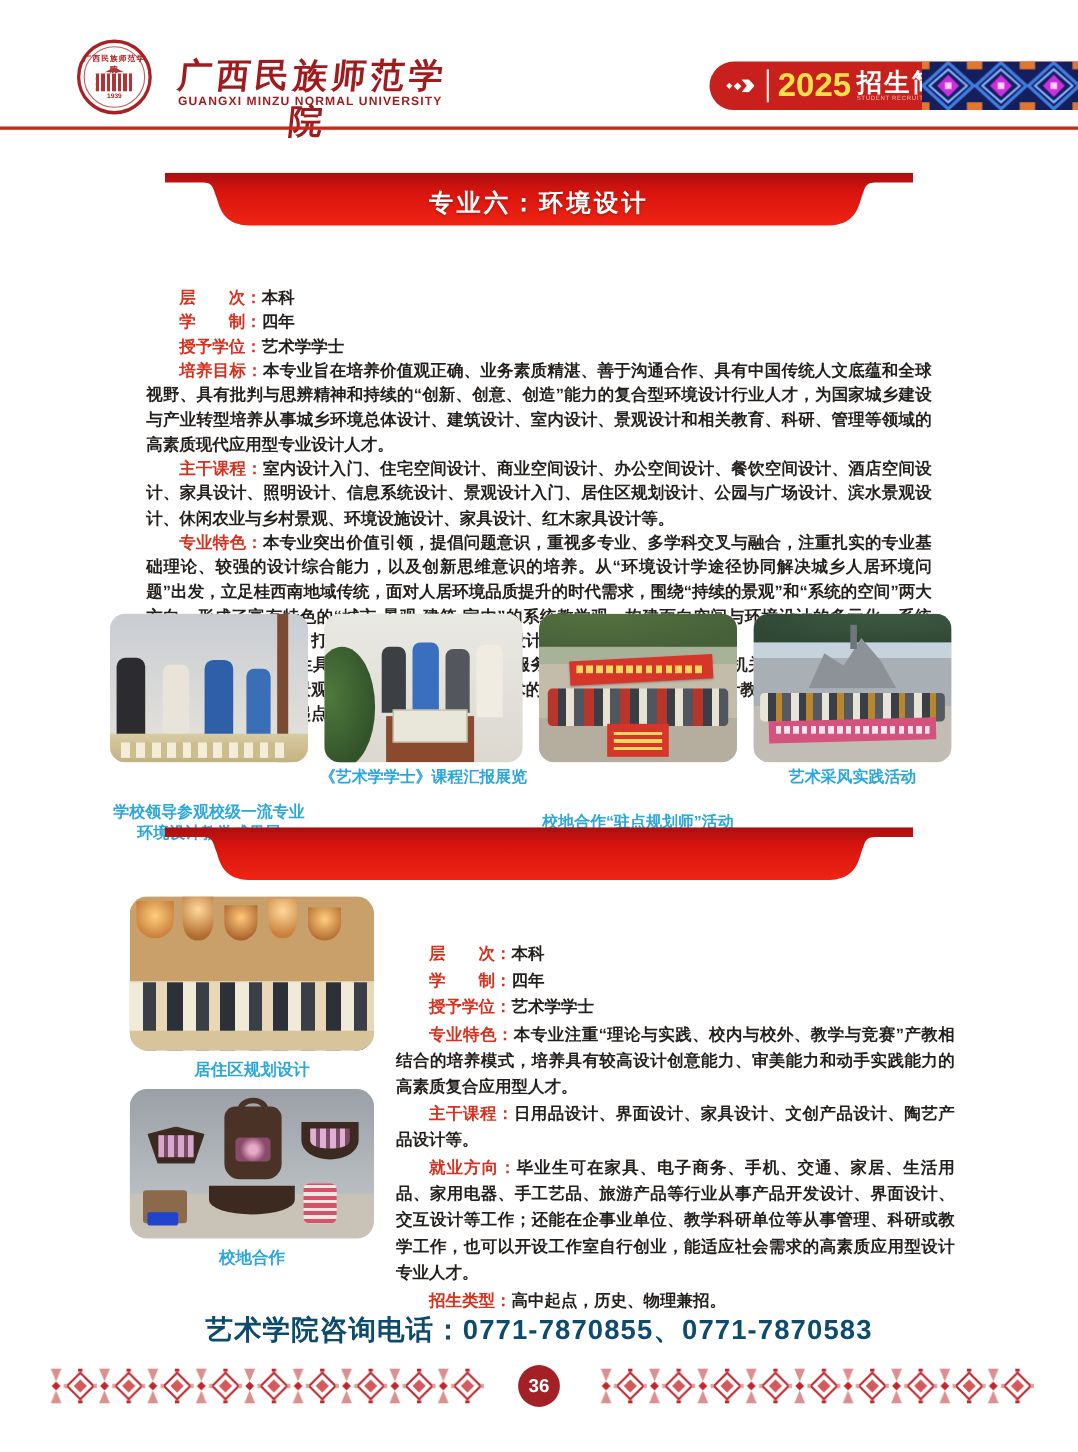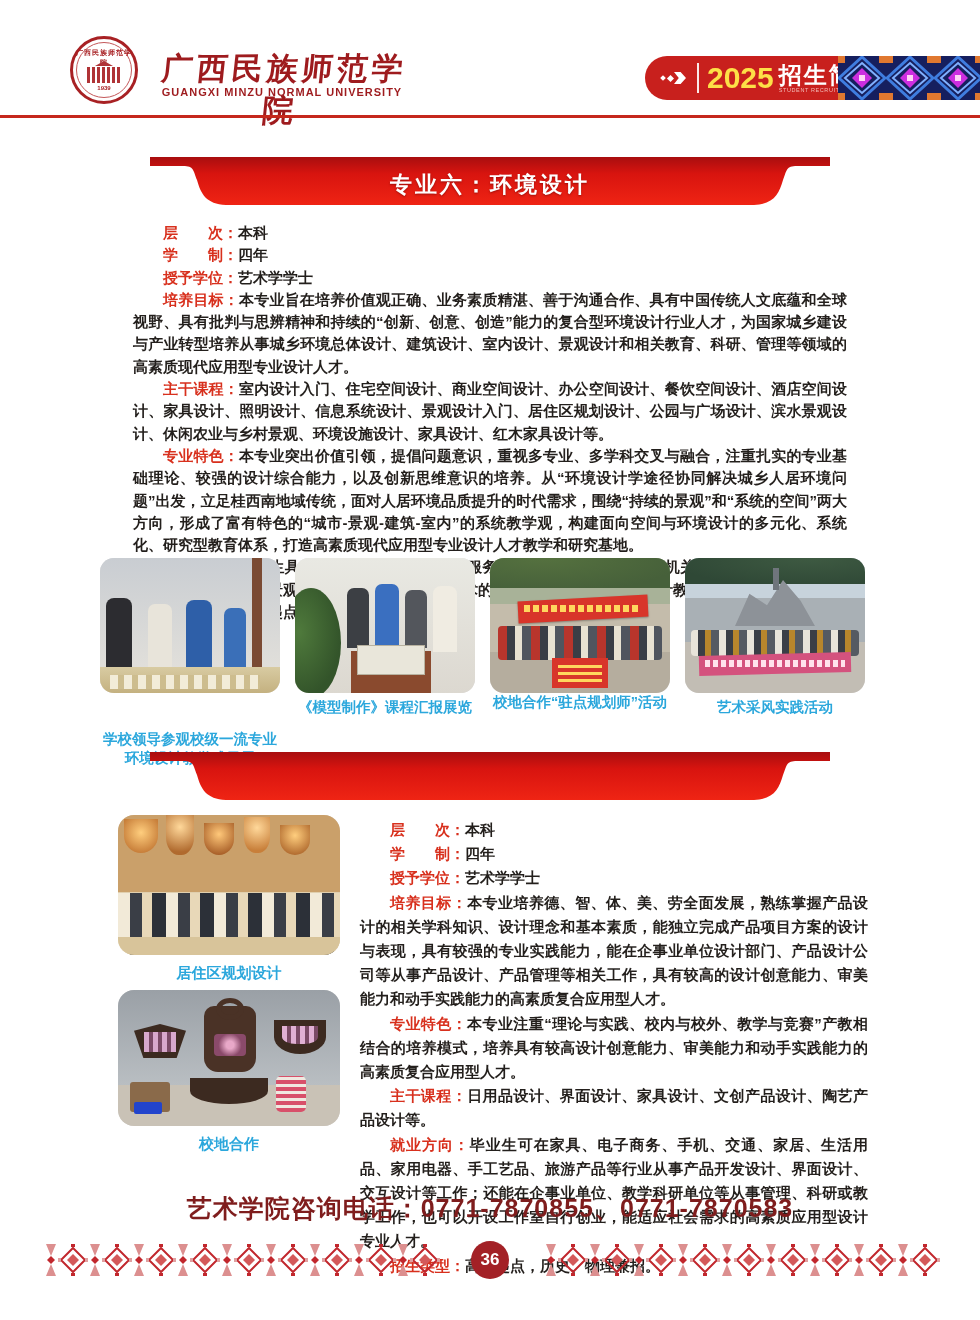--- a/index.html
+++ b/index.html
@@ -54,35 +54,35 @@
   
   .ribbon { position:absolute; left:150px; width:680px; height:50px; }
   .ribbon svg { position:absolute; inset:0; }
   .ribbon .rtitle {
     position:absolute; left:0; right:0; top:13px; text-align:center;
     color:#fff; font-size:22px; font-weight:bold; letter-spacing:3px;
     text-shadow:0 1px 2px rgba(90,0,0,.5);
   }
 
   
-  .tblock { position:absolute; text-align:justify; }
+  .tblock { position:absolute; text-align:justify;margin-top:38px; }
   .tblock p { text-indent:2em; font-weight:600; }
   .tblock .lbl { color:#d8301d; font-weight:bold; }
   .tb6 { left:133px; top:222px; width:714px; font-size:15px; line-height:22.3px; }
   .tb7 { left:360px; top:818px; width:508px; font-size:15px; line-height:24.2px; }
 
   
   .photo { position:absolute; border-radius:14px; overflow:hidden; background:#ddd; }
   .photo > div { position:absolute; }
   .cap { position:absolute; text-align:center; color:#2ba7dc; font-weight:bold; font-size:14.5px; line-height:19px; }
 
   
   .phone {
     position:absolute; left:0; top:1192px; width:980px; text-align:center;
-    color:#7f1d1d; font-size:25px; font-weight:bold; letter-spacing:1px;
+    color:#0c4a6e; font-size:25px; font-weight:bold; letter-spacing:1px;
   }
   .fband { position:absolute; top:1244px; width:395px; height:32px; }
   .fband.left { left:45px; } .fband.right { right:40px; }
   .pagenum {
     position:absolute; left:471px; top:1241px; width:38px; height:38px;
     background:#a32126; border-radius:50%; color:#fff; font-weight:bold;
     font-size:17px; display:flex; align-items:center; justify-content:center;
   }
 </style>
 </head>
@@ -193,22 +193,22 @@
   <div style="left:88px;top:10px;width:6px;height:22px;background:#6f757c;"></div>
   <div style="left:6px;top:72px;width:168px;height:26px;background:repeating-linear-gradient(90deg,#e8e4da 0 7px,#3a3e46 7px 14px,#b8862c 14px 20px,#555a62 20px 28px);border-radius:4px;"></div>
   <div style="left:14px;top:96px;width:152px;height:20px;background:#d4527e;transform:rotate(-1.5deg);"></div>
   <div style="left:20px;top:102px;width:140px;height:7px;background:repeating-linear-gradient(90deg,#ffe2ec 0 5px,#d4527e 5px 8px);"></div>
 </div>
 
 <div class="cap" style="left:100px;top:698px;width:180px;margin-top:32px;">
   <div>学校领导参观校级一流专业</div>
   <div>环境设计教学成果展</div>
 </div>
-<div class="cap" style="left:285px;top:698px;width:200px;">《模型制作》课程汇报展览</div>
-<div class="cap" style="left:480px;top:693px;width:200px;">校地合作“驻点规划师”活动</div>
+<div class="cap" style="left:285px;top:698px;width:200px;">《艺术学学士》课程汇报展览</div>
+<div class="cap" style="left:480px;top:739px;width:200px;">校地合作“驻点规划师”活动</div>
 <div class="cap" style="left:685px;top:698px;width:180px;">艺术采风实践活动</div>
 
 <div class="ribbon" style="top:752px;">
   <svg viewBox="0 0 680 50" width="680" height="50">
     <defs>
       <linearGradient id="rg2" x1="0" y1="0" x2="0" y2="1">
         <stop offset="0" stop-color="#a80e0f"></stop>
           <stop offset="0.35" stop-color="#d8140f"></stop>
           <stop offset="1" stop-color="#ef2414"></stop>
       </linearGradient>
@@ -242,21 +242,20 @@
   <div style="left:158px;top:86px;width:30px;height:36px;background:repeating-linear-gradient(0deg,#d8506a 0 4px,#f0e8e0 4px 7px);border-radius:5px;"></div>
   <div style="left:12px;top:92px;width:40px;height:30px;background:#8a6a4a;border-radius:3px;"></div>
   <div style="left:16px;top:112px;width:28px;height:12px;background:#2244cc;border-radius:2px;"></div>
 </div>
 <div class="cap" style="left:118px;top:1134px;width:222px;font-size:15px;">校地合作</div>
 
 <div class="tblock tb7">
   <p><span class="lbl">层　　次：</span><span>本科</span></p>
   <p><span class="lbl">学　　制：</span><span>四年</span></p>
   <p><span class="lbl">授予学位：</span><span>艺术学学士</span></p>
-  <p><span class="lbl">培养目标：</span><span>本专业培养德、智、体、美、劳全面发展，熟练掌握产品设计的相关学科知识、设计理念和基本素质，能独立完成产品项目方案的设计与表现，具有较强的专业实践能力，能在企事业单位设计部门、产品设计公司等从事产品设计、产品管理等相关工作，具有较高的设计创意能力、审美能力和动手实践能力的高素质复合应用型人才。</span></p>
   <p><span class="lbl">专业特色：</span><span>本专业注重“理论与实践、校内与校外、教学与竞赛”产教相结合的培养模式，培养具有较高设计创意能力、审美能力和动手实践能力的高素质复合应用型人才。</span></p>
   <p><span class="lbl">主干课程：</span><span>日用品设计、界面设计、家具设计、文创产品设计、陶艺产品设计等。</span></p>
   <p><span class="lbl">就业方向：</span><span>毕业生可在家具、电子商务、手机、交通、家居、生活用品、家用电器、手工艺品、旅游产品等行业从事产品开发设计、界面设计、交互设计等工作；还能在企事业单位、教学科研单位等从事管理、科研或教学工作，也可以开设工作室自行创业，能适应社会需求的高素质应用型设计专业人才。</span></p>
   <p><span class="lbl">招生类型：</span><span>高中起点，历史、物理兼招。</span></p>
 </div>
 
 <div class="phone">艺术学院咨询电话：0771-7870855、0771-7870583</div>
 
 <svg class="fband left" viewBox="0 0 395 32" preserveAspectRatio="none">
   <defs>

